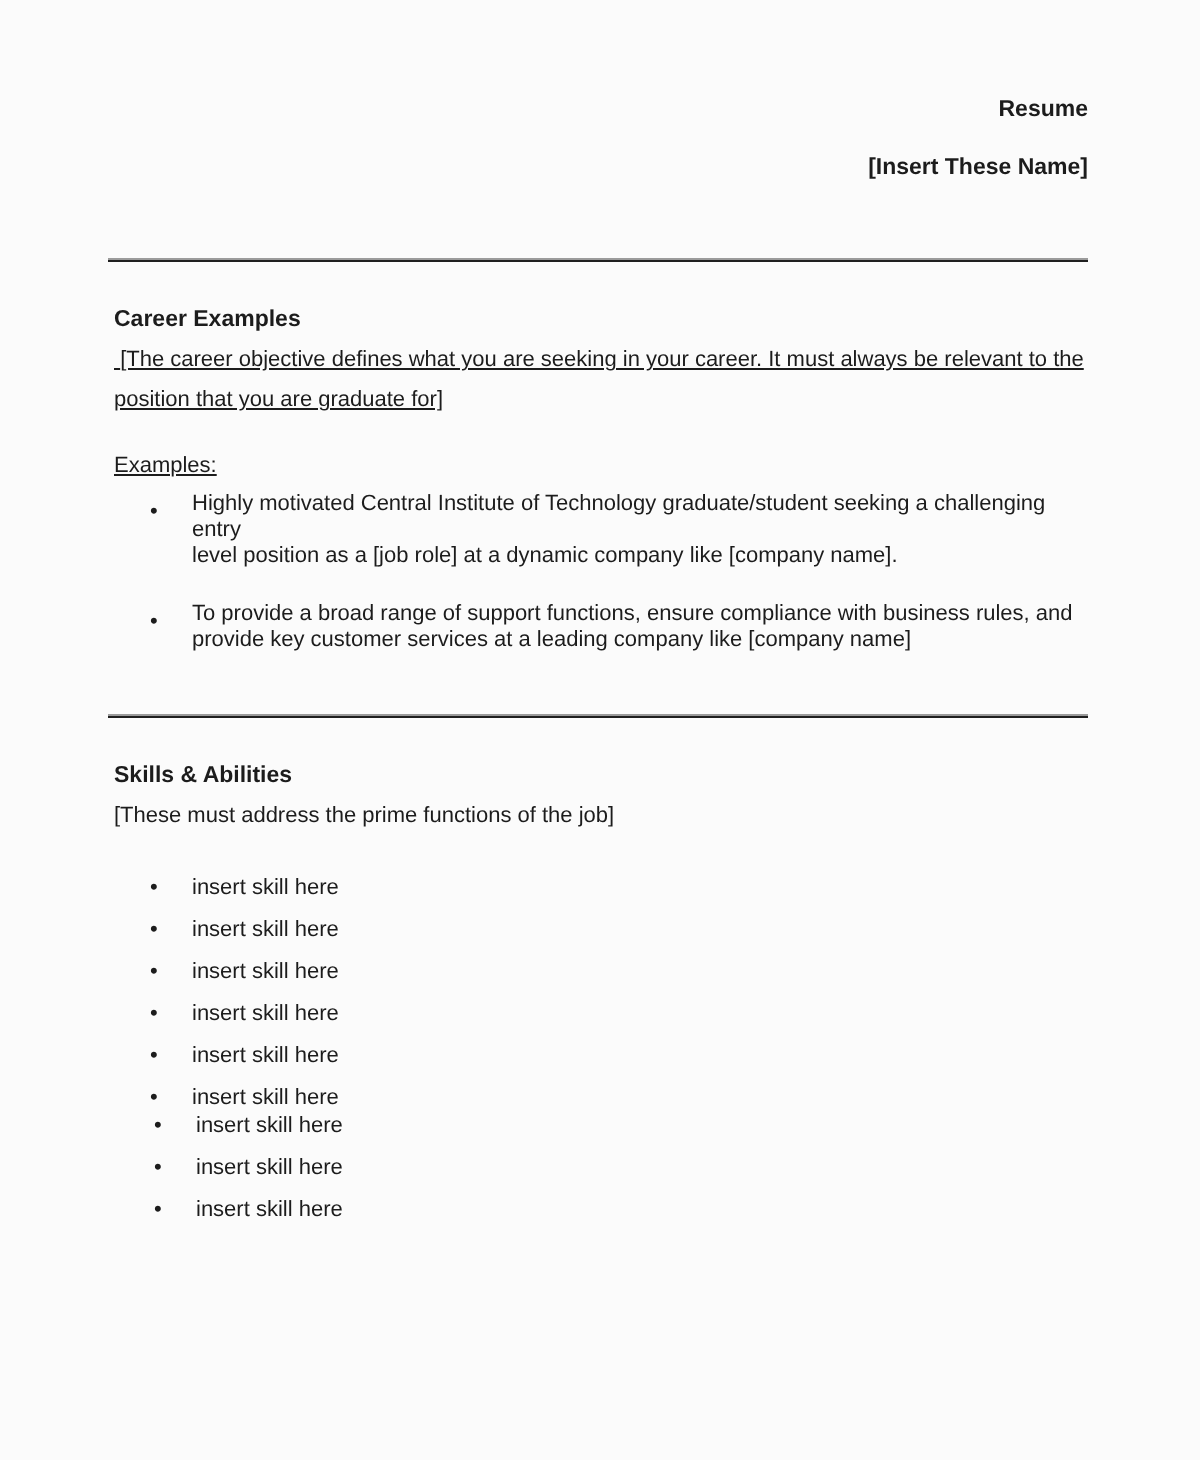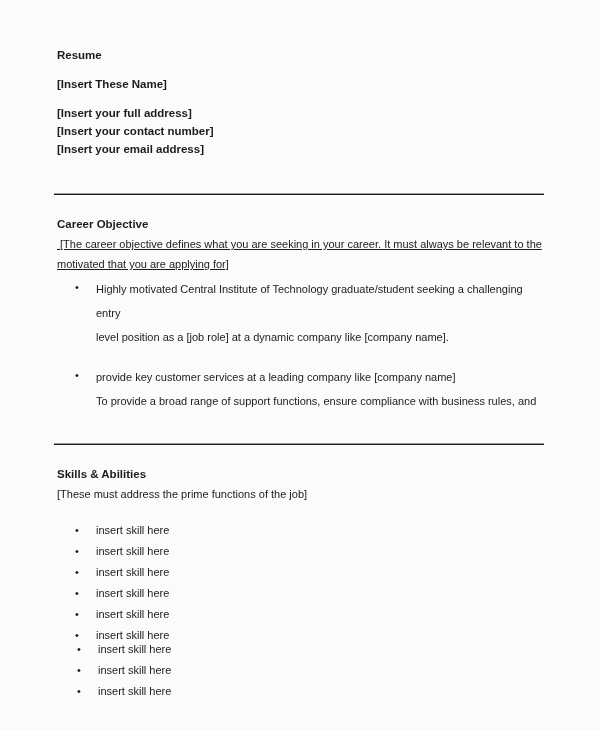--- a/index.html
+++ b/index.html
@@ -8,21 +8,21 @@
     width: 600px;
     height: 730px;
     box-sizing: border-box;
     padding: 45px 56px 0 57px;
     background: #fbfbfb;
     font-family: "Liberation Sans", sans-serif;
     font-size: 11px;
     color: #1c1c1c;
     overflow: hidden;
   }
-  .center { text-align: left; }
+  .center { text-align: right; }
   .b { font-weight: 700; }
   .doc-title { line-height: 20px; font-size: 11.5px; }
   .doc-name { margin-top: 9px; line-height: 20px; font-size: 11.5px; }
   .contact-block { margin-top: 10px; }
   .contact-block .cline { line-height: 18px; font-size: 11.5px; }
   .rule {
     height: 2px;
     width: 490px;
     margin-left: -3px;
     background: linear-gradient(to bottom, #9b9b9b 0%, #9b9b9b 45%, #1f1f1f 55%, #1f1f1f 100%);
@@ -40,63 +40,61 @@
   .bullets { margin-top: 3px; }
   .bullet-item { display: flex; align-items: flex-start; }
   .bullet-item + .bullet-item { margin-top: 16px; }
   .dot {
     flex: 0 0 auto;
     margin-left: 18px;
     width: 21px;
     line-height: 20px;
     font-size: 11px;
   }
-  .btext .line { line-height: 24px; white-space: pre-wrap; }
+  .btext .line { line-height: 13px; white-space: pre-wrap; }
   .skills-sub { line-height: 20px; white-space: pre-wrap; }
   .skills-list { margin-top: 19px; }
   .skill { display: flex; align-items: flex-start; line-height: 14px; margin-top: 7px; }
   .skill:first-child { margin-top: 0; }
   .skill.tight { margin-top: 0; }
   .skill.shift { margin-left: 2px; }
   .skill .dot { line-height: 14px; }
 </style>
 </head>
 <body>
 
 <div class="page">
 
   <div class="doc-title center b">Resume</div>
   <div class="doc-name center b">[Insert These Name]</div>
-  <div class="contact-block">
-    <div class="cline center b">[Insert your full address]</div>
-    <div class="cline center b">[Insert your contact number]</div>
-    <div class="cline center b">[Insert your email address]</div>
-  </div>
 
   <div class="rule rule1"></div>
 
   <div>
-    <div class="sec-heading">Career Objective</div>
+    <div class="sec-heading">Career Examples</div>
     <div class="para">
       <div class="line"> [The career objective defines what you are seeking in your career. It must always be relevant to the</div>
-      <div class="line">motivated that you are applying for]</div>
+      <div class="line">position that you are graduate for]</div>
+    </div>
+    <div>
+      <span class="examples-label">Examples:</span>
     </div>
     <div class="bullets">
       <div class="bullet-item">
         <span class="dot">•</span>
         <div class="btext">
           <div class="line">Highly motivated Central Institute of Technology graduate/student seeking a challenging entry</div>
           <div class="line">level position as a [job role] at a dynamic company like [company name].</div>
         </div>
       </div>
       <div class="bullet-item">
         <span class="dot">•</span>
         <div class="btext">
+          <div class="line">To provide a broad range of support functions, ensure compliance with business rules, and</div>
           <div class="line">provide key customer services at a leading company like [company name]</div>
-          <div class="line">To provide a broad range of support functions, ensure compliance with business rules, and</div>
         </div>
       </div>
     </div>
   </div>
 
   <div class="rule rule2"></div>
 
   <div>
     <div class="sec-heading">Skills &amp; Abilities</div>
     <div class="skills-sub">[These must address the prime functions of the job]</div>

